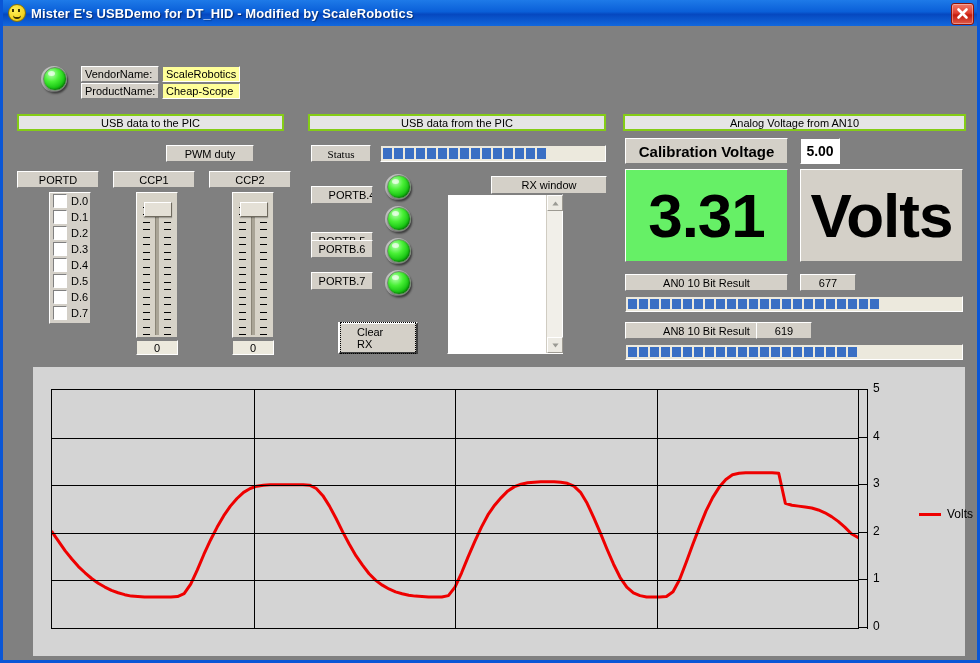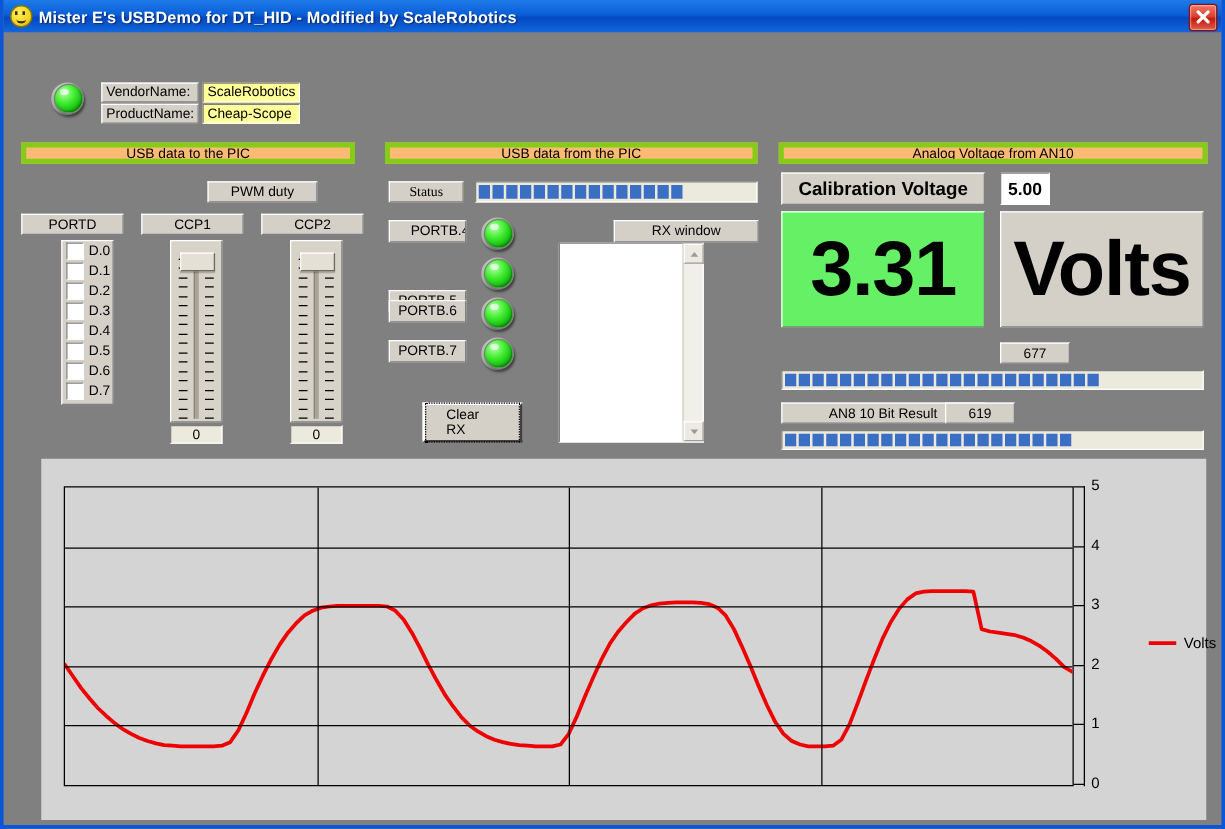--- a/index.html
+++ b/index.html
@@ -105,22 +105,22 @@
     border-color: #ffffff #808080 #808080 #ffffff;
   }
   
   .txt {
     background: #ffffff;
     border: 1px solid;
     border-color: #808080 #ffffff #ffffff #808080;
   }
   
   .panel-head {
-    background: #fdba74;
-    border: 4px solid #84cc16;
+    background: #e5e5e5;
+    border: 2px solid #84cc16;
     font-size: 11px;
   }
   .yellow-field {
     background: #ffff99;
     border: 1px solid;
     border-color: #808080 #ffffff #ffffff #808080;
   }
 
   
   .led {
@@ -541,21 +541,21 @@
           <span></span>
           <span></span>
           <span></span>
           <span></span>
           <span></span>
           <span></span>
           <span></span>
         </div>
     </div>
 
-    <div class="lbl" style="left:308px; top:150px; width:62px; height:18px;padding-left:20px;">PORTB.4</div>
+    <div class="lbl" style="left:308px; top:160px; width:62px; height:18px;padding-left:20px;">PORTB.4</div>
     <div class="led-ring" style="left:382px; top:148px;"></div>
     <div class="led" style="left:384px; top:149px;"></div>
 
     <div class="lbl" style="left:308px; top:182px; width:62px; height:18px;margin-top:24px;">PORTB.5</div>
     <div class="led-ring" style="left:382px; top:180px;"></div>
     <div class="led" style="left:384px; top:181px;"></div>
 
     <div class="lbl" style="left:308px; top:214px; width:62px; height:18px;">PORTB.6</div>
     <div class="led-ring" style="left:382px; top:212px;"></div>
     <div class="led" style="left:384px; top:213px;"></div>
@@ -583,20 +583,21 @@
         </div>
       </div>
     </div>
 
     <div class="lbl" id="calibration-label" style="left:622px; top:112px; width:163px; height:26px;">Calibration Voltage</div>
     <div class="txt" style="left:797px; top:112px; width:40px; height:26px; font-size:14px; font-weight:bold;">5.00</div>
 
     <div class="bigbox" id="voltage-value" style="left:622px; top:143px; width:163px; height:93px;">3.31</div>
     <div class="bigbox" id="voltage-unit" style="left:797px; top:143px; width:163px; height:93px;">Volts</div>
 
+    <div class="lbl" style="left:622px; top:248px; width:163px; height:17px;">AN0 10 Bit Result</div>
     <div class="lbl" style="left:797px; top:248px; width:56px; height:17px;">677</div>
     <div class="progress" style="left:622px; top:270px; width:338px; height:16px;">
       <div class="blocks">
           <span></span>
           <span></span>
           <span></span>
           <span></span>
           <span></span>
           <span></span>
           <span></span>

